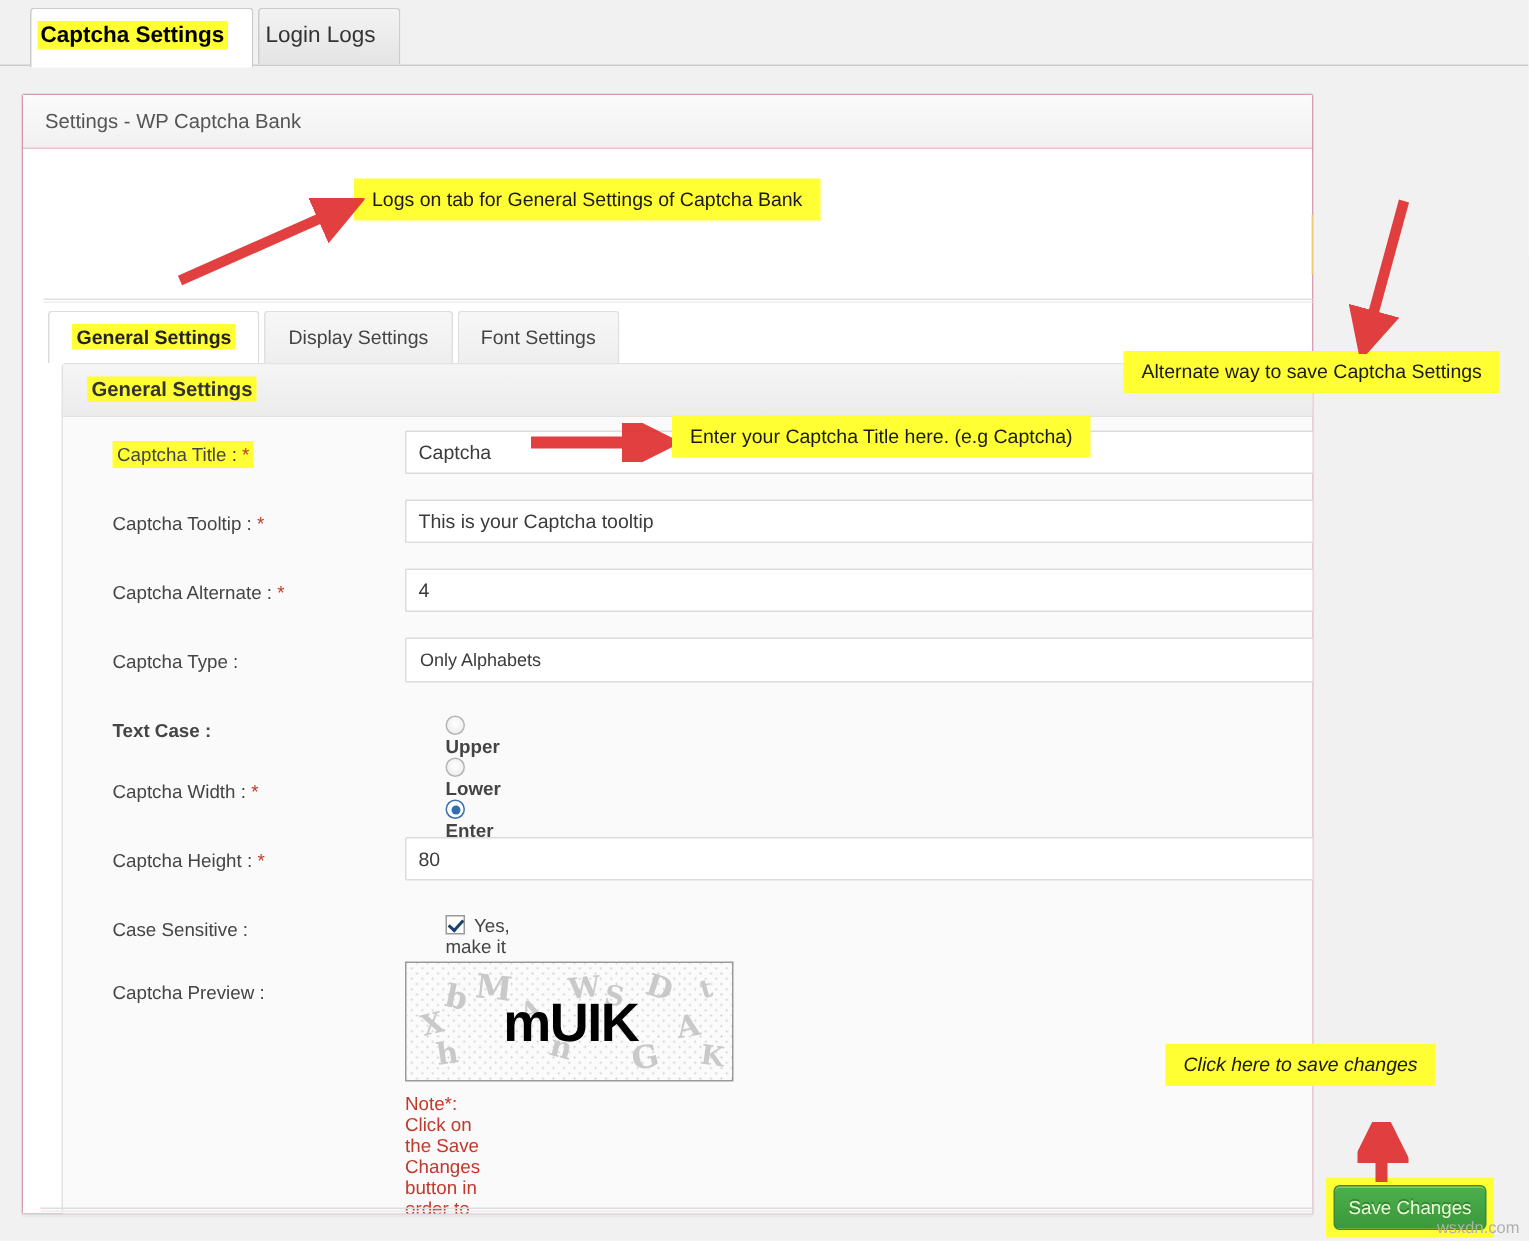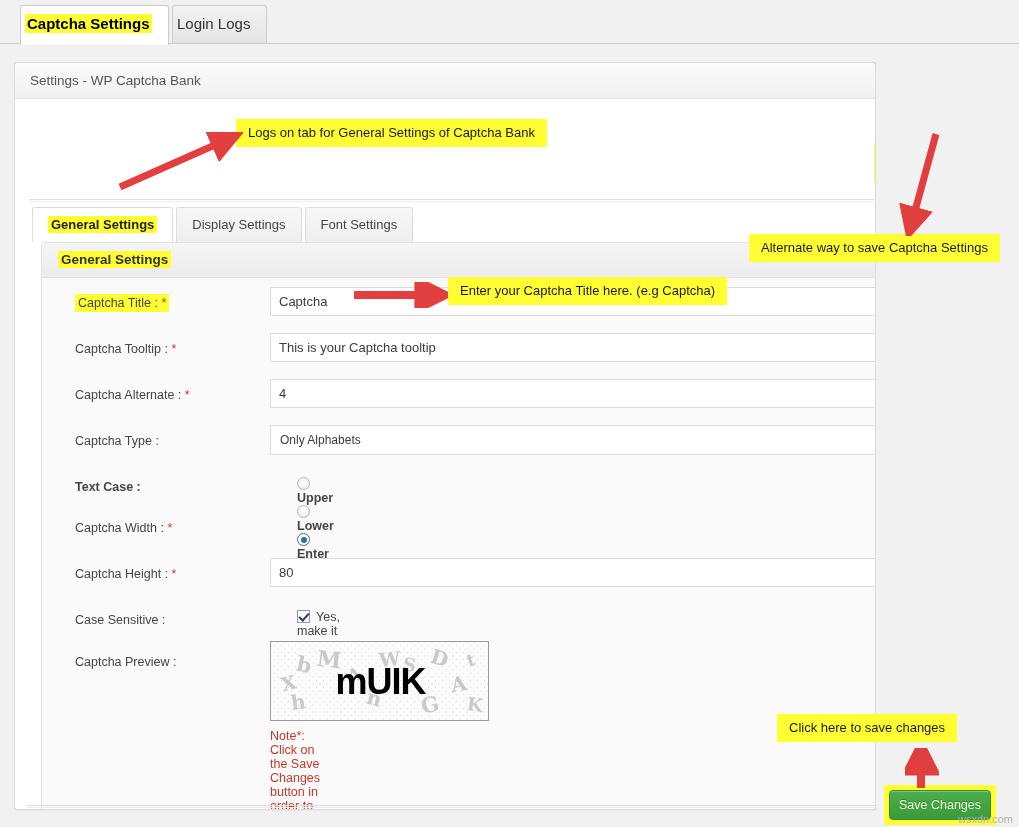--- a/index.html
+++ b/index.html
@@ -513,21 +513,21 @@
   <div class="callout" style="left:448px; top:277px;">Enter your Captcha Title here. (e.g Captcha)</div>
   <svg class="arrow" style="left:352px; top:282px;" width="96" height="26">
     <defs>
       <marker id="ah3" markerWidth="5" markerHeight="5" refX="2.2" refY="2.5" orient="auto">
         <path d="M0,0 L5,2.5 L0,5 z" fill="#e03030"></path>
       </marker>
     </defs>
     <line x1="2" y1="13" x2="80" y2="13" stroke="#e03030" stroke-width="8" marker-end="url(#ah3)" opacity="0.92"></line>
   </svg>
 
-  <div class="callout" style="left:777px; top:714px;">Click here to save changes</div>
+  <div class="callout" style="left:777px; top:696px;font-style:italic;">Click here to save changes</div>
   <svg class="arrow" style="left:905px; top:748px;" width="34" height="42">
     <defs>
       <marker id="ah4" markerWidth="5" markerHeight="5" refX="2.2" refY="2.5" orient="auto">
         <path d="M0,0 L5,2.5 L0,5 z" fill="#e03030"></path>
       </marker>
     </defs>
     <line x1="16" y1="40" x2="16" y2="10" stroke="#e03030" stroke-width="8" marker-end="url(#ah4)" opacity="0.92"></line>
   </svg>
 
   <div class="watermark">wsxdn.com</div>

